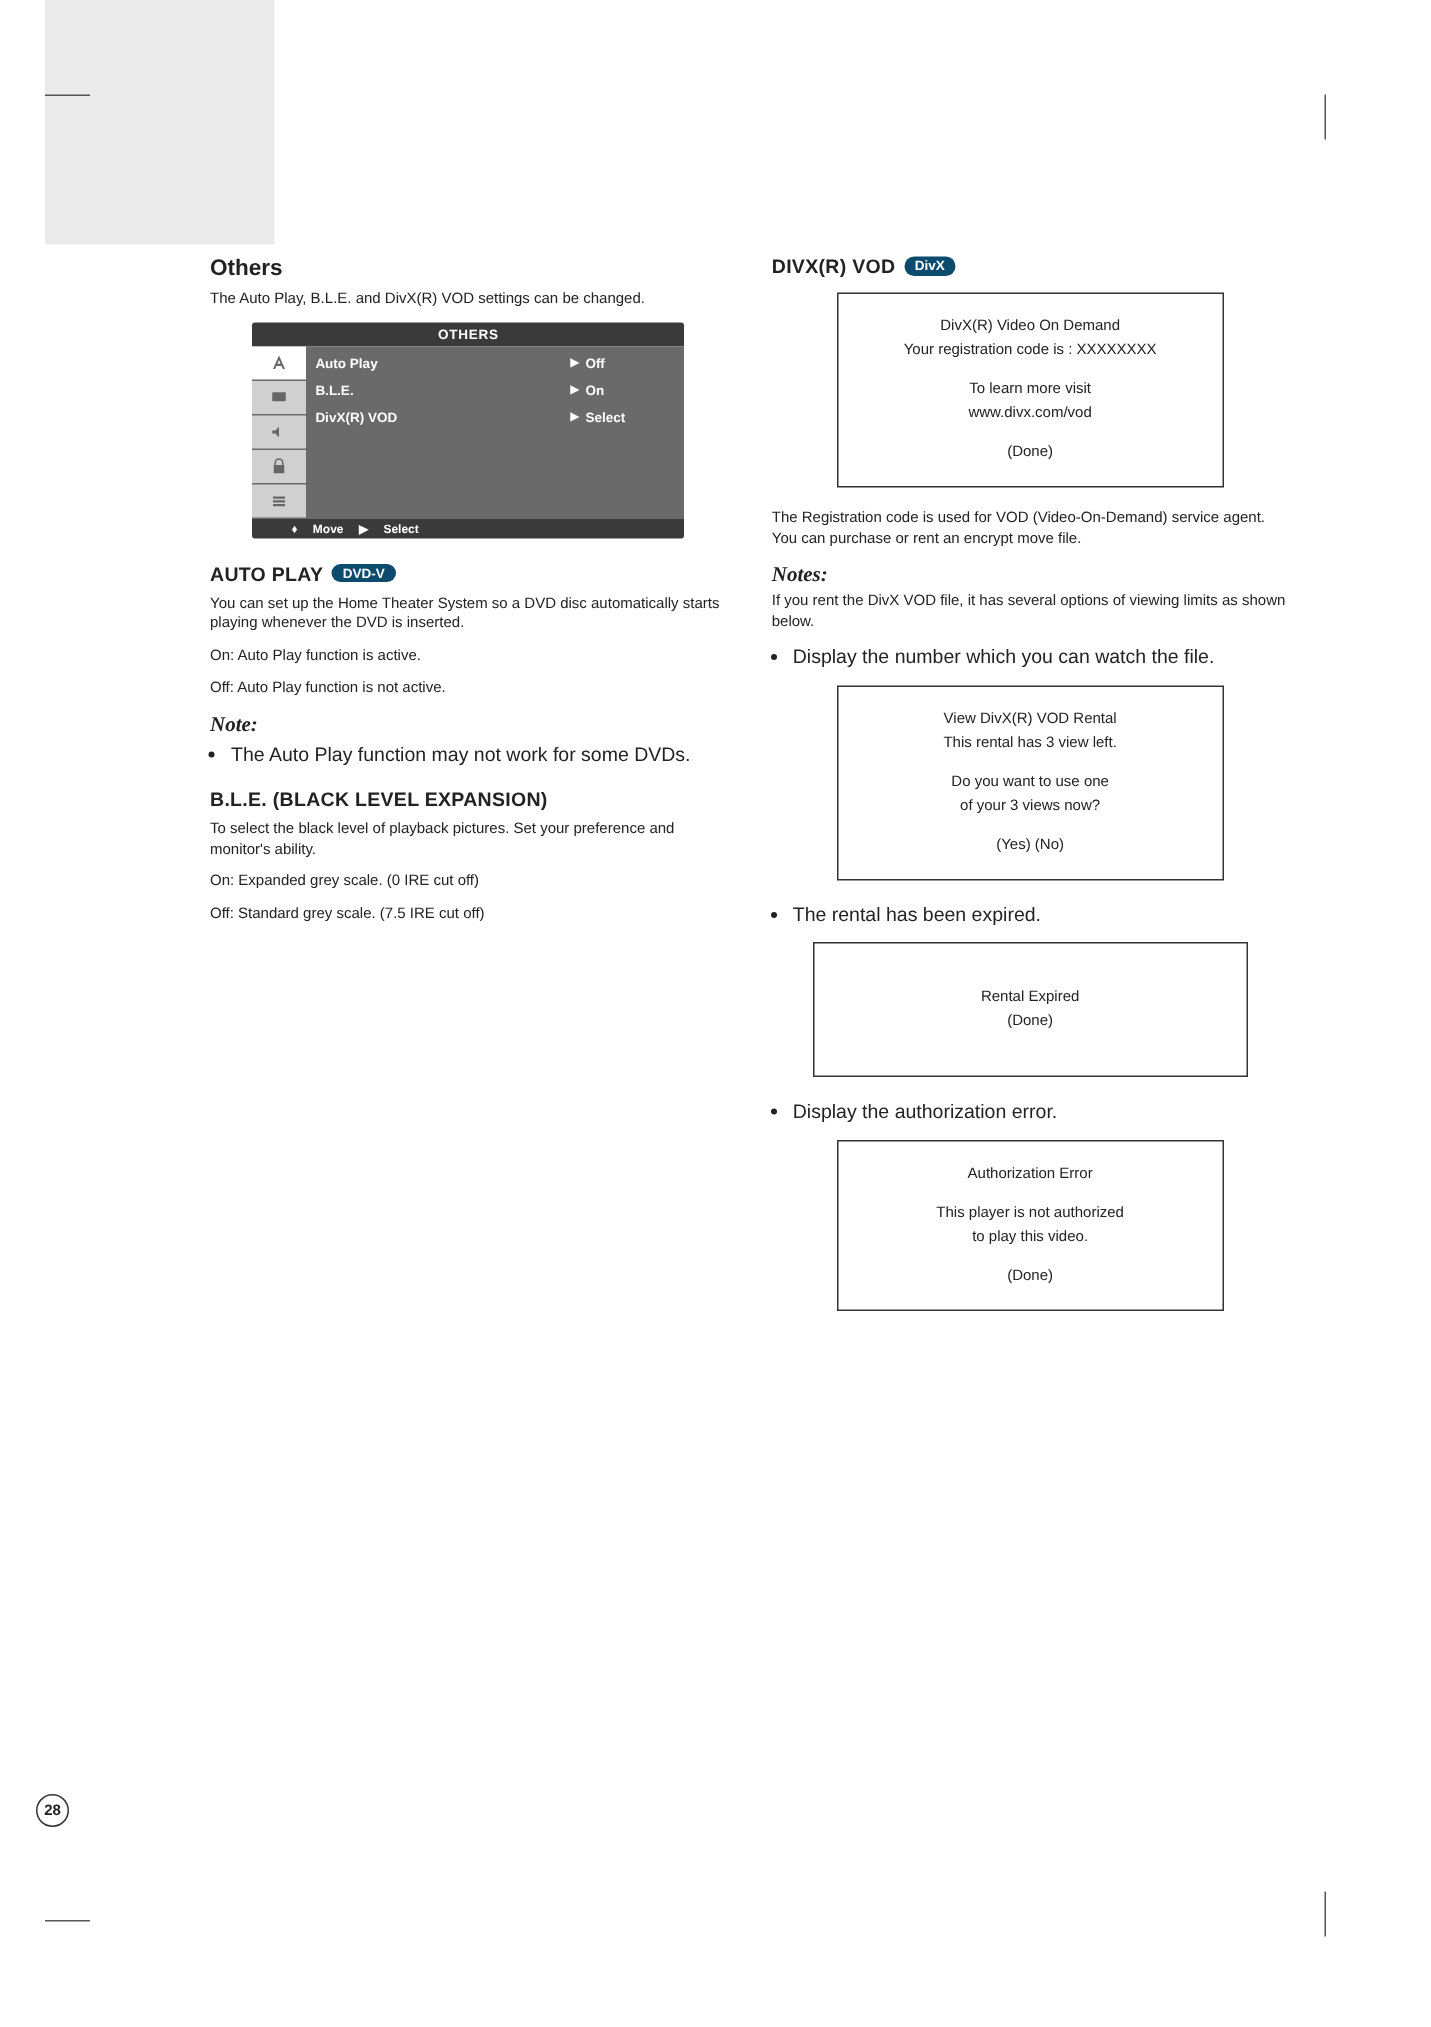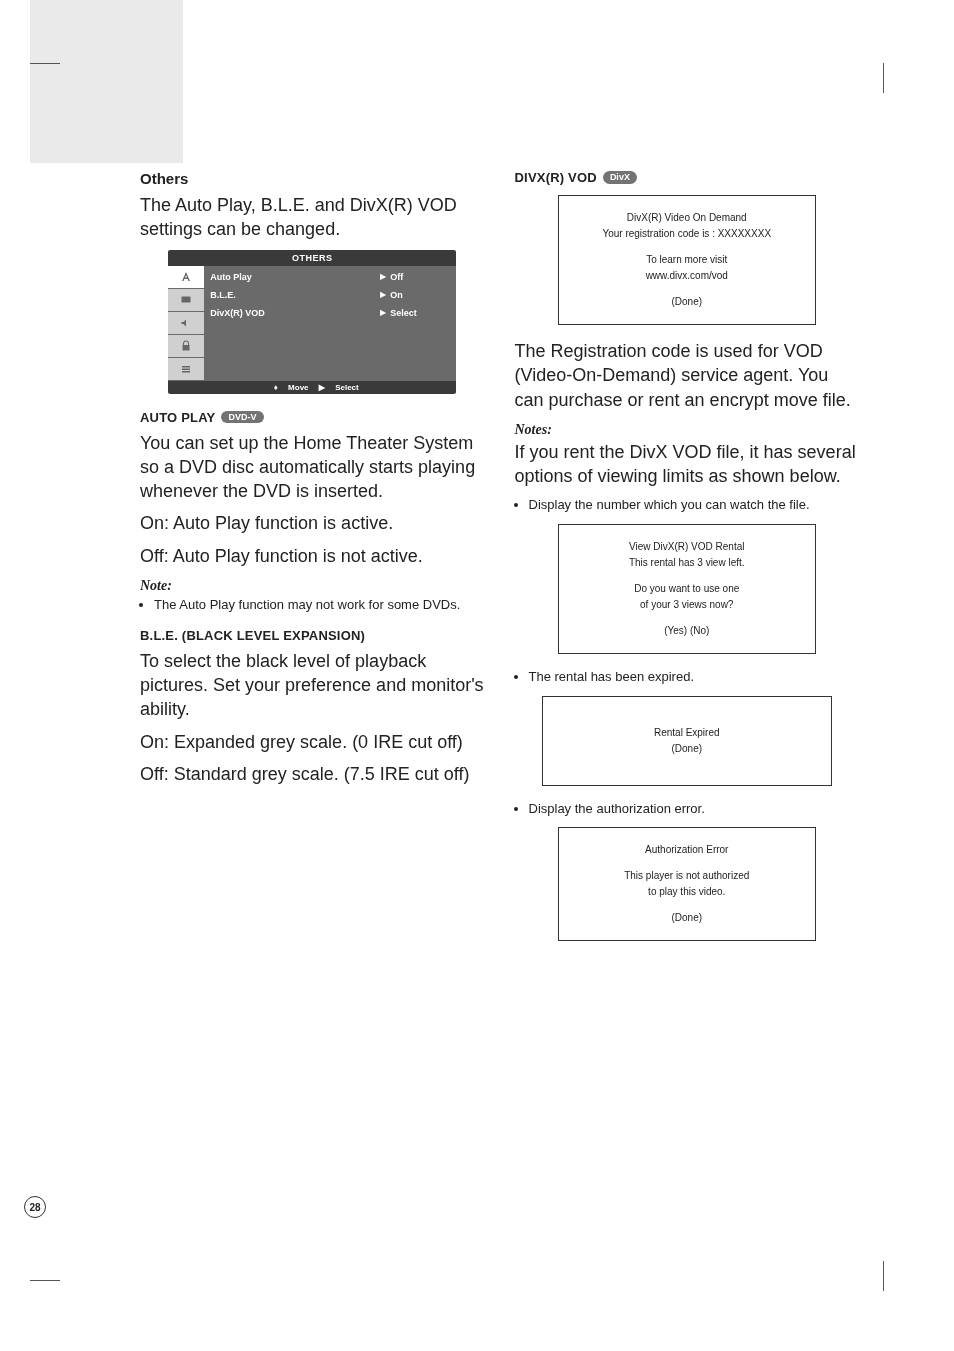--- a/index.html
+++ b/index.html
@@ -31,21 +31,21 @@
   .col {
     flex: 1;
     min-width: 0;
   }
   h2.section-title {
     font-size: 15px;
     font-weight: bold;
     margin: 0 0 6px 0;
   }
   p.body {
-    font-size: 18px;
+    font-size: 10px;
     line-height: 1.35;
     margin: 0 0 8px 0;
   }
   .menu-box {
     width: 288px;
     margin: 8px auto 16px auto;
     font-size: 9px;
   }
   .menu-title {
     background: #3a3a3a;
@@ -86,41 +86,41 @@
     align-items: center;
     padding: 2px 6px;
     height: 14px;
   }
   .menu-row .mname { flex: 1; font-weight: bold; }
   .menu-row .arrow { margin: 0 4px; font-size:8px; }
   .menu-row .mval { width: 60px; font-weight: bold; }
   .menu-footer {
     background: #3a3a3a;
     color: #fff;
-    text-align: center;
-    padding: 2px 6px;
+    text-align: left;
+    padding: 2px 18px;
     font-size: 8px;
     font-weight: bold;
     border-radius: 0 0 2px 2px;
   }
   .menu-footer span { margin-left: 8px; }
 
   .subhead-row {
     display: flex;
     align-items: center;
     gap: 6px;
     margin: 6px 0 6px 0;
   }
   .subhead {
     font-size: 13px;
     font-weight: bold;
     letter-spacing: 0.2px;
   }
   .badge {
-    background: #737373;
+    background: #0c4a6e;
     color: #fff;
     border-radius: 9px;
     font-size: 9px;
     font-weight: bold;
     padding: 1px 7px;
     line-height: 1.2;
   }
   .strong { font-weight: normal; }
   .note-hd {
     font-family: Georgia, 'Times New Roman', serif;

